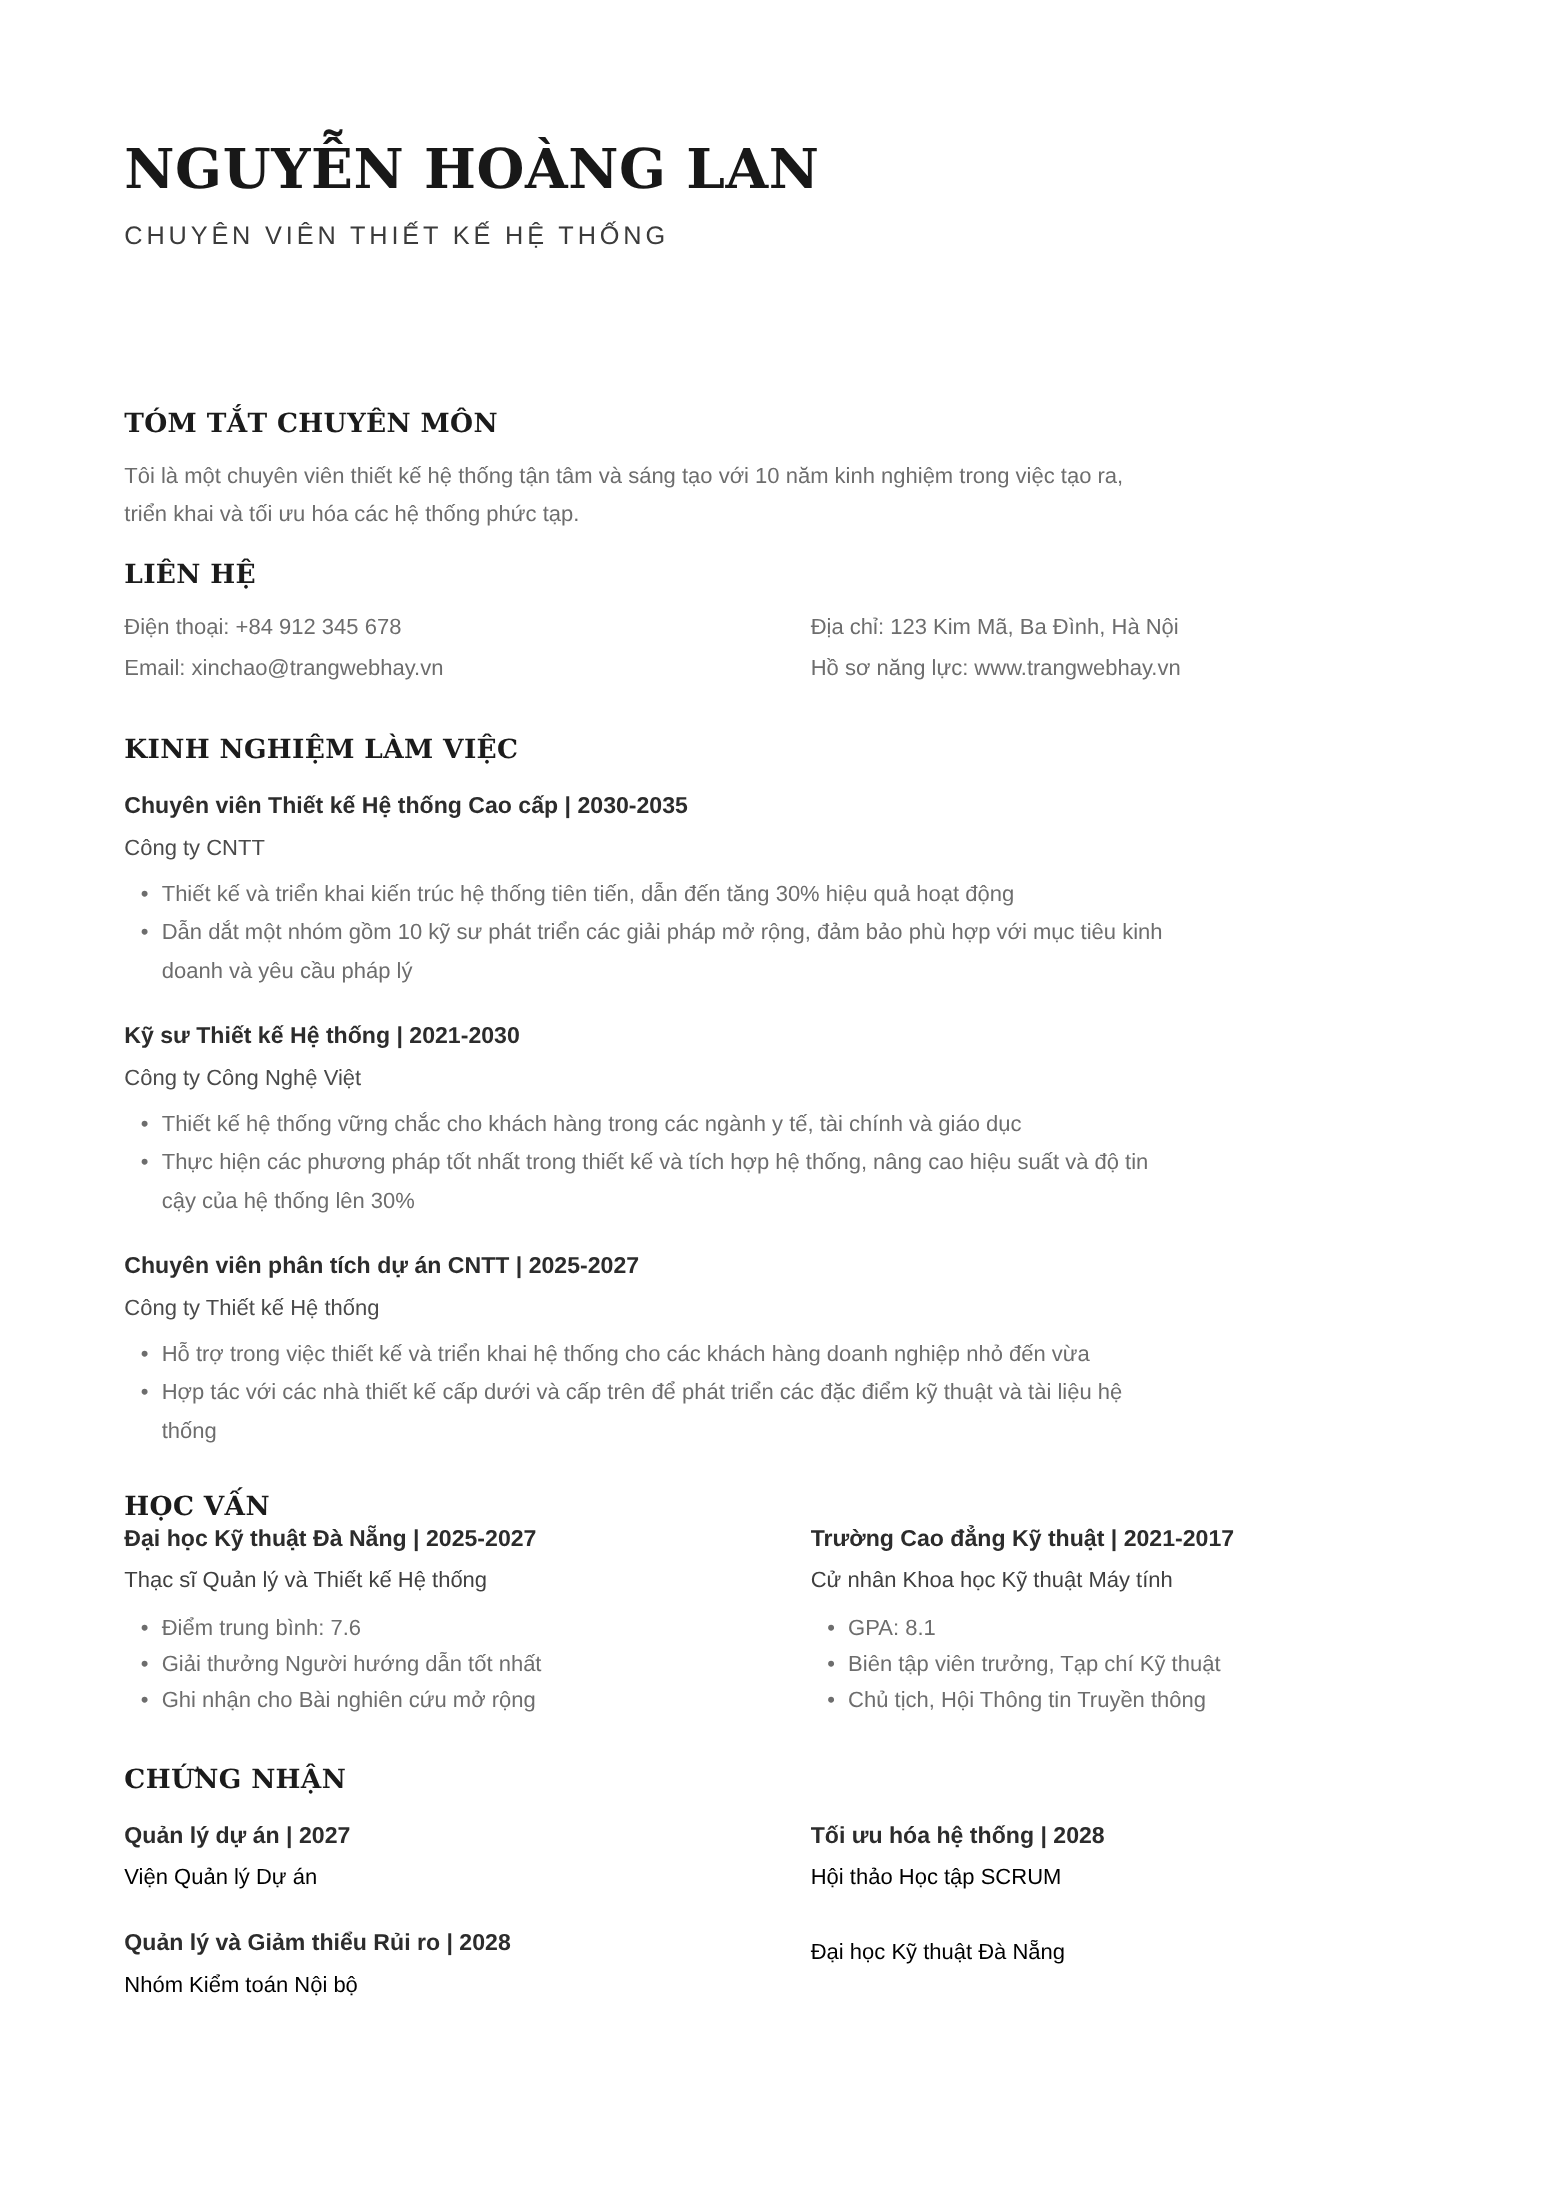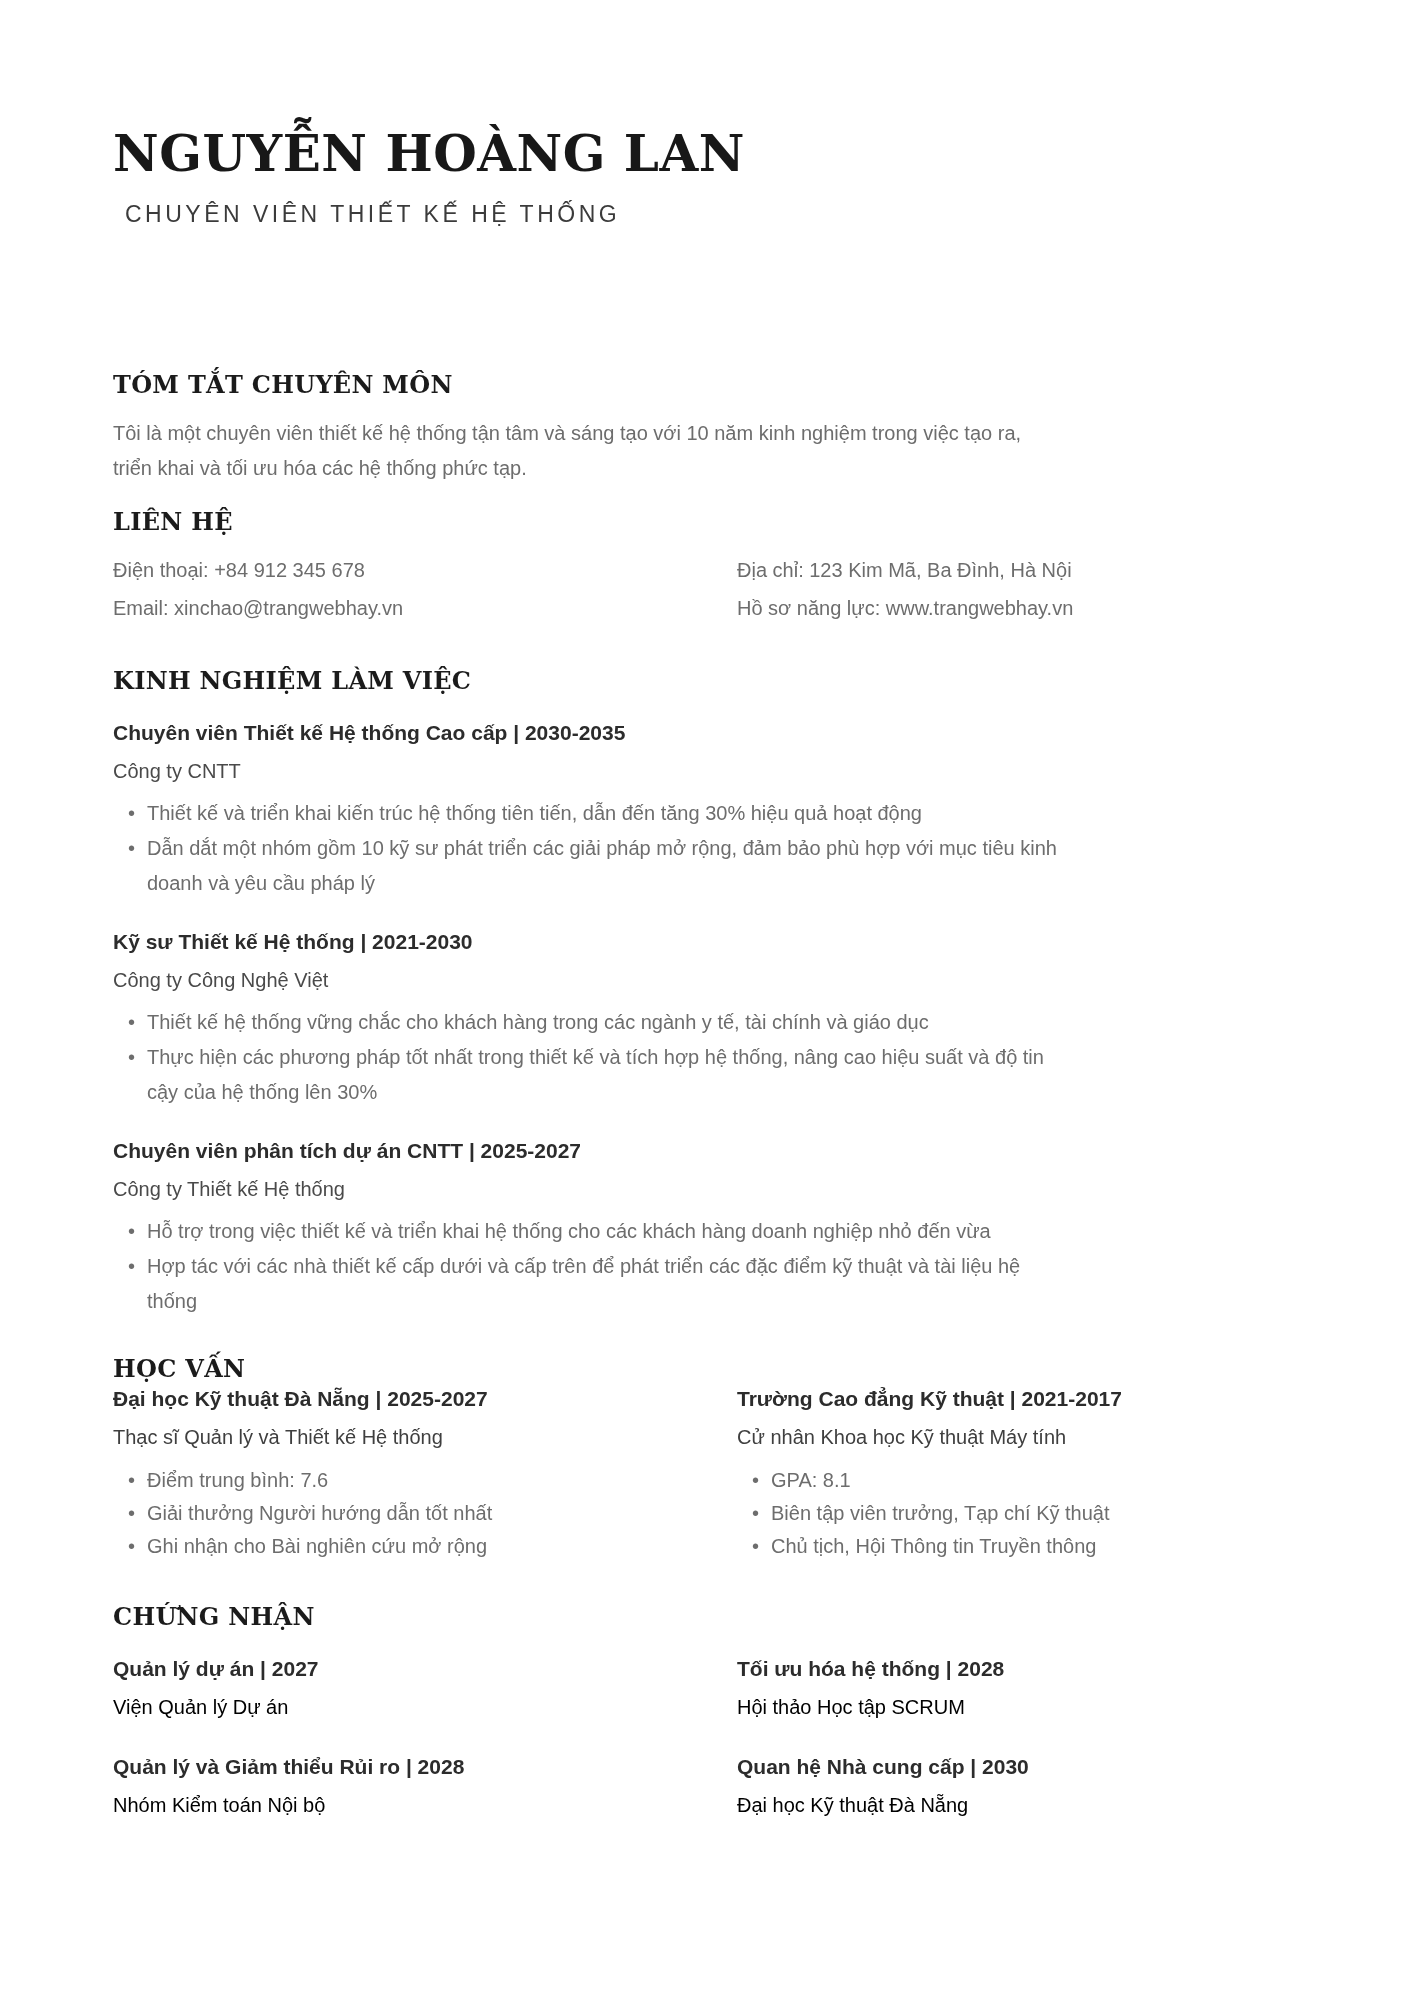--- a/index.html
+++ b/index.html
@@ -25,21 +25,20 @@
     line-height: 1.1;
     color: #181818;
     letter-spacing: 0.5px;
   }
   .role-subtitle {
     margin-top: 16px;
     font-size: 23px;
     line-height: 34px;
     letter-spacing: 3.5px;
     color: #3b3b3b;
-    margin-left: 12px;
   }
   
   h2.section-heading {
     font-family: "DejaVu Serif", serif;
     font-weight: 700;
     font-size: 24px;
     line-height: 31px;
     color: #1b1b1b;
     letter-spacing: 0.3px;
   }
@@ -229,20 +228,19 @@
         <div class="cert-title">Tối ưu hóa hệ thống | 2028</div>
         <div class="cert-org">Hội thảo Học tập SCRUM</div>
       </div>
 
       <div>
         <div class="cert-title">Quản lý và Giảm thiểu Rủi ro | 2028</div>
         <div class="cert-org">Nhóm Kiểm toán Nội bộ</div>
       </div>
 
       <div>
-        <div class="cert-title">Quan hệ Nhà cung cấp | 2030</div>
         <div class="cert-org">Đại học Kỹ thuật Đà Nẵng</div>
       </div>
 
     </div>
   </section>
 
 </div>
 
 </body></html>

